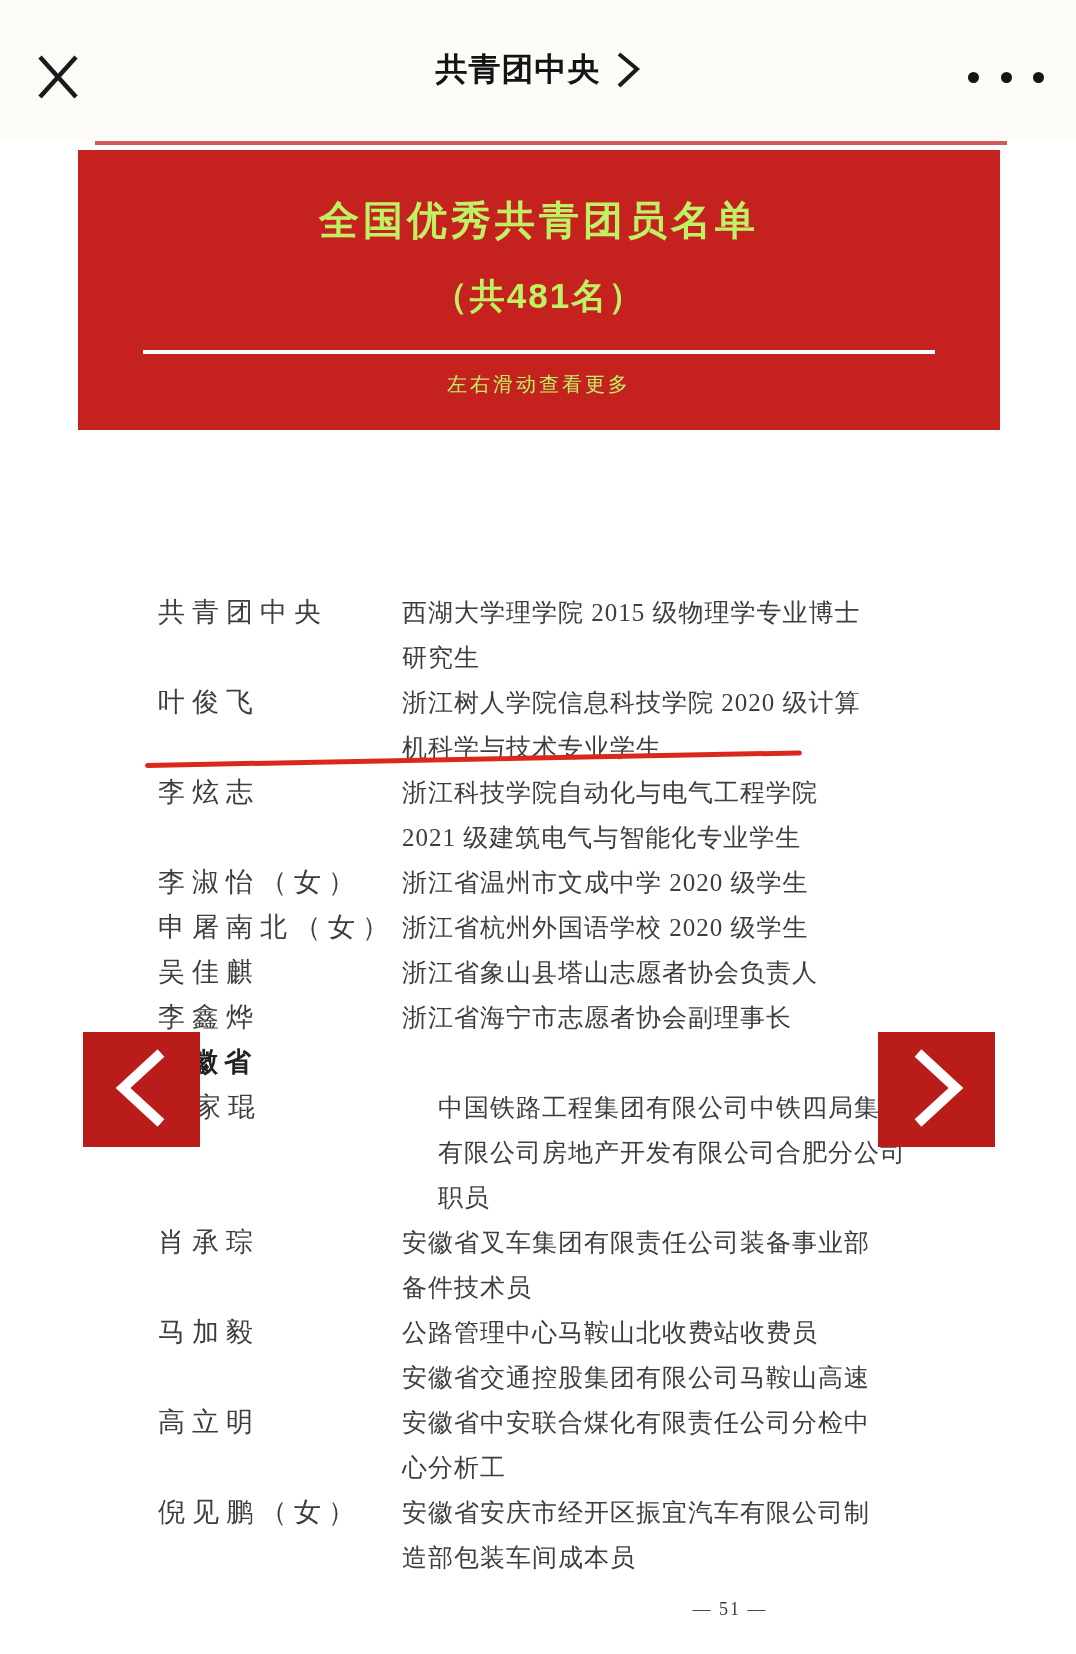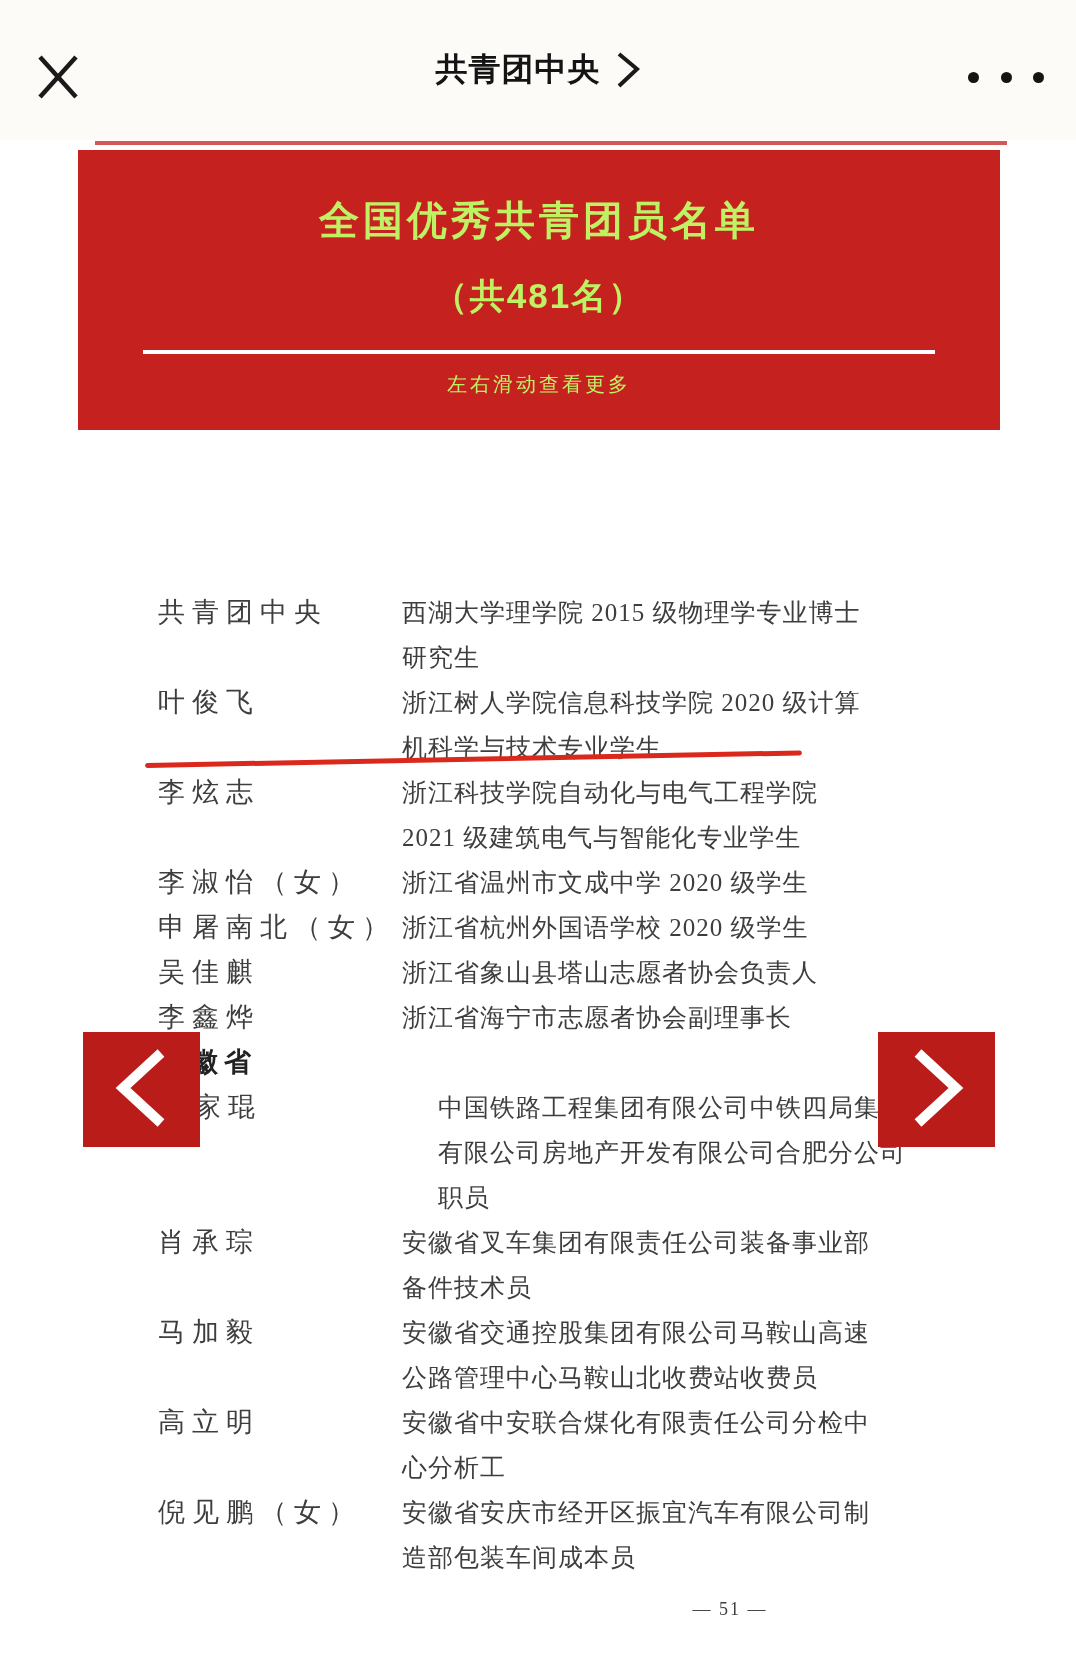--- a/index.html
+++ b/index.html
@@ -158,22 +158,22 @@
       <div class="row">
         <div class="cell-name">肖承琮</div>
         <div class="cell-desc">
           <div class="desc-line">安徽省叉车集团有限责任公司装备事业部</div>
           <div class="desc-line">备件技术员</div>
         </div>
       </div>
       <div class="row">
         <div class="cell-name">马加毅</div>
         <div class="cell-desc">
+          <div class="desc-line">公路管理中心马鞍山北收费站收费员</div>
           <div class="desc-line">安徽省交通控股集团有限公司马鞍山高速</div>
-          <div class="desc-line">公路管理中心马鞍山北收费站收费员</div>
         </div>
       </div>
       <div class="row">
         <div class="cell-name">高立明</div>
         <div class="cell-desc">
           <div class="desc-line">安徽省中安联合煤化有限责任公司分检中</div>
           <div class="desc-line">心分析工</div>
         </div>
       </div>
       <div class="row">

